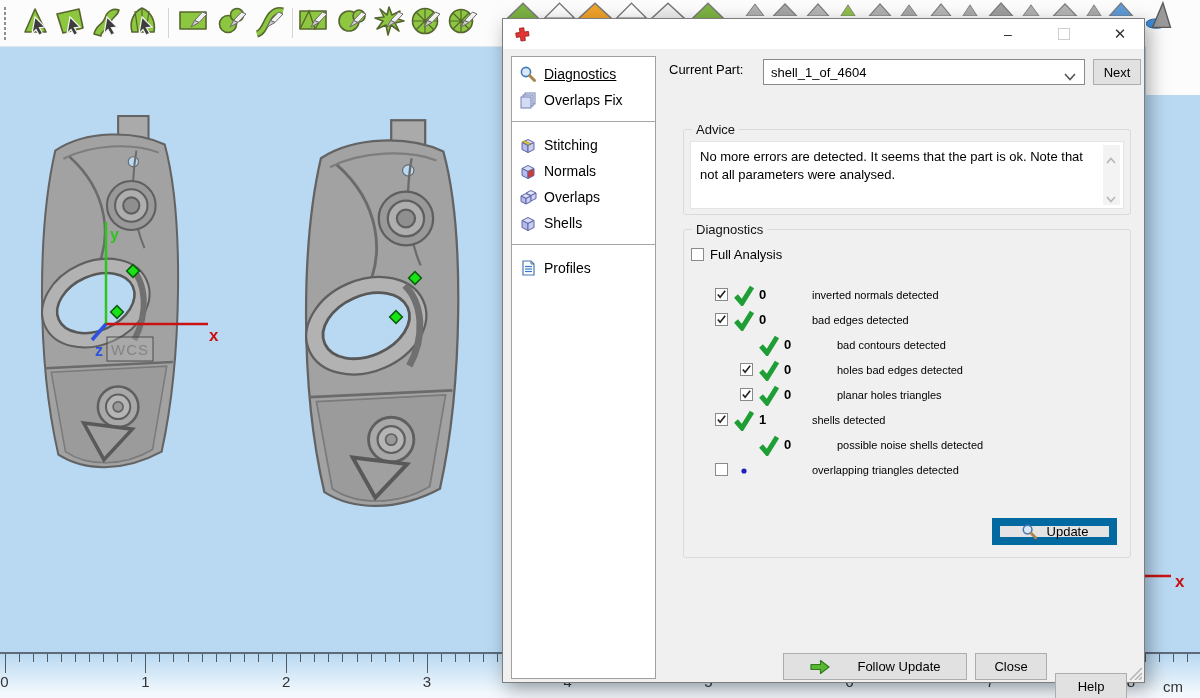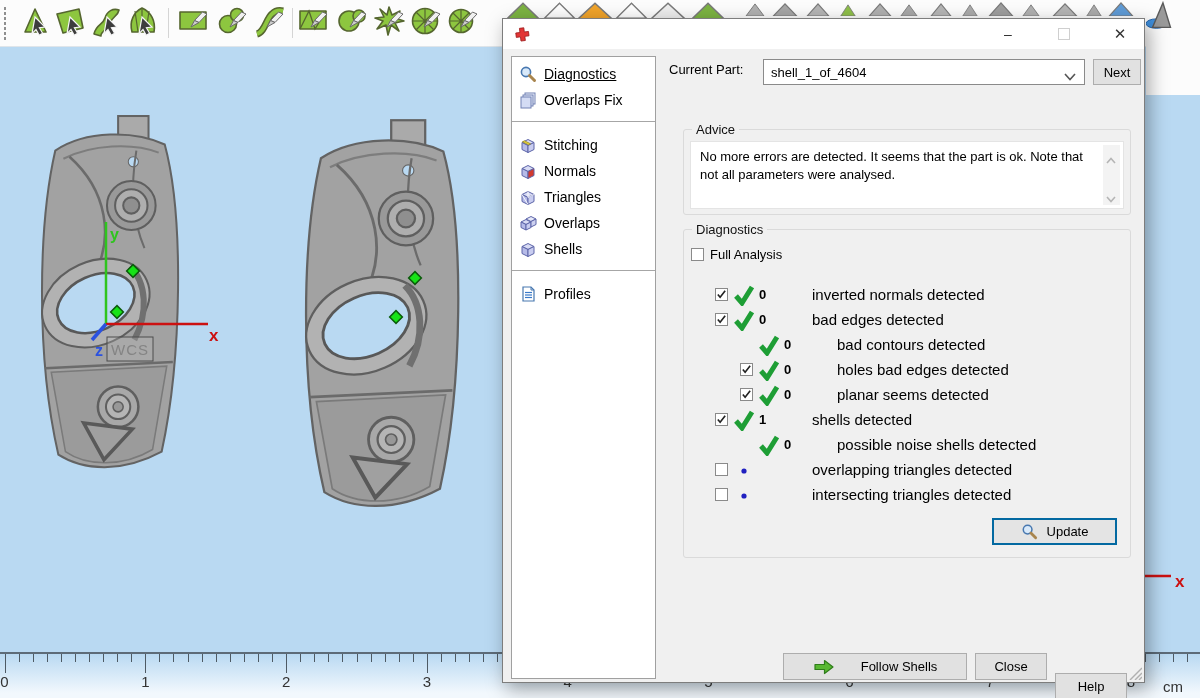--- a/index.html
+++ b/index.html
@@ -77,23 +77,23 @@
   .cbx svg{width:11px;height:11px;}
   .cbx.hidden-box{visibility:hidden;}
   .fa-label{font-size:13px;color:#000;}
   .rows{position:absolute;left:31px;top:52px;right:8px;}
   .diag-row{display:flex;align-items:center;height:25px;}
   .diag-row.ind1{margin-left:25px;}
   .diag-row .cbx{margin-right:5px;flex:none;}
   .stat{width:22px;height:22px;margin-right:4px;flex:none;}
   .stat svg{width:22px;height:22px;}
   .cnt{width:53px;font-size:13px;font-weight:bold;color:#000;flex:none;}
-  .row-lbl{font-size:15px;color:#000;white-space:nowrap;}
+  .row-lbl{font-size:11px;color:#000;white-space:nowrap;}
   .update-btn{position:absolute;right:13px;bottom:12px;width:125px;height:27px;
-              border:2px solid #0369a1;background:#e4e4e4;gap:9px;}
+              border:8px solid #0369a1;background:#e4e4e4;gap:9px;}
   .update-btn svg{width:17px;height:17px;}
   .footer-btn{position:absolute;top:634px;height:27px;}
   .fa-btn{left:280px;width:184px;gap:26px;}
   .fa-btn svg{width:22px;height:16px;}
   .close-btn{left:472px;width:72px;}
   .help-btn{left:552px;width:72px;margin-top:20px;}
   .grip{position:absolute;right:2px;bottom:2px;width:15px;height:15px;}
 </style>
 </head>
 <body>
@@ -450,31 +450,20 @@
               <path d="M3 6.5 L9 3.5 L15 6.5 L9 9.5 Z" fill="#d8dbf4"></path>
               <path d="M3 6.5 L9 9.5 L9 16.5 L3 13.5 Z" fill="#b6bbe8"></path>
               <path d="M15 6.5 L9 9.5 L9 16.5 L15 13.5 Z" fill="#d23a2e"></path>
             </g>
           </svg></span>
         <span class="lbl">Normals</span>
       </div>
       <div class="side-item">
         <span class="ic"><svg viewBox="0 0 18 18">
             <g stroke="#5c64a8" stroke-width="1" stroke-linejoin="round">
-              <path d="M3 6.5 L9 3.5 L15 6.5 L9 9.5 Z" fill="#d8dbf4"></path>
-              <path d="M3 6.5 L9 9.5 L9 16.5 L3 13.5 Z" fill="#b6bbe8"></path>
-              <path d="M15 6.5 L9 9.5 L9 16.5 L15 13.5 Z" fill="#c9cdf0"></path>
-              <path d="M3 6.5 L9 16.5 M9 3.5 L9 9.5 M9 9.5 L15 6.5" stroke="#fff" stroke-width="0.9" fill="none"></path>
-            </g>
-          </svg></span>
-        <span class="lbl">Triangles</span>
-      </div>
-      <div class="side-item">
-        <span class="ic"><svg viewBox="0 0 18 18">
-            <g stroke="#5c64a8" stroke-width="1" stroke-linejoin="round">
               <path d="M2 8 L7 5.5 L12 8 L7 10.5 Z" fill="#d8dbf4"></path>
               <path d="M2 8 L7 10.5 L7 16 L2 13.5 Z" fill="#b6bbe8"></path>
               <path d="M12 8 L7 10.5 L7 16 L12 13.5 Z" fill="#c9cdf0"></path>
               <path d="M7 5 L12 2.5 L17 5 L12 7.5 Z" fill="#e6e9f9"></path>
               <path d="M12 7.5 L17 5 L17 10.5 L12 13 Z" fill="#cdd1f0"></path>
             </g>
           </svg></span>
         <span class="lbl">Overlaps</span>
       </div>
       <div class="side-item">
@@ -586,21 +575,21 @@
         <div class="diag-row ind1">
           <span class="cbx">
             <svg viewBox="0 0 12 12">
               <path d="M2 6 L4.5 9 L10 2" stroke="#222" stroke-width="1.8" fill="none"></path>
             </svg>
           </span>
           <span class="stat"><svg viewBox="0 0 22 22">
               <path d="M3 12 L9 19 L19 3" stroke="#1e9e35" stroke-width="5" fill="none"></path>
             </svg></span>
           <span class="cnt">0</span>
-          <span class="row-lbl">planar seems detected</span>
+          <span class="row-lbl">planar holes triangles</span>
         </div>
         <div class="diag-row">
           <span class="cbx">
             <svg viewBox="0 0 12 12">
               <path d="M2 6 L4.5 9 L10 2" stroke="#222" stroke-width="1.8" fill="none"></path>
             </svg>
           </span>
           <span class="stat"><svg viewBox="0 0 22 22">
               <path d="M3 12 L9 19 L19 3" stroke="#1e9e35" stroke-width="5" fill="none"></path>
             </svg></span>
@@ -616,45 +605,37 @@
           <span class="row-lbl">possible noise shells detected</span>
         </div>
         <div class="diag-row">
           <span class="cbx"></span>
           <span class="stat"><svg viewBox="0 0 22 22">
               <circle cx="11" cy="12" r="2.6" fill="#2020c0"></circle>
             </svg></span>
           <span class="cnt"></span>
           <span class="row-lbl">overlapping triangles detected</span>
         </div>
-        <div class="diag-row">
-          <span class="cbx"></span>
-          <span class="stat"><svg viewBox="0 0 22 22">
-              <circle cx="11" cy="12" r="2.6" fill="#2020c0"></circle>
-            </svg></span>
-          <span class="cnt"></span>
-          <span class="row-lbl">intersecting triangles detected</span>
-        </div>
       </div>
     <div class="btn update-btn">
       <span id="update-icon" style="width:17px;height:17px;display:inline-block"><svg viewBox="0 0 18 18">
             <circle cx="7" cy="7" r="4.6" fill="#d8e9fa" stroke="#4878b0" stroke-width="1.6"></circle>
             <line x1="10.5" y1="10.5" x2="15.5" y2="15.5" stroke="#a8854e" stroke-width="3" stroke-linecap="round"></line>
           </svg></span>
       <span>Update</span>
     </div>
   </div>
 
   <div class="btn footer-btn fa-btn">
     <span style="width:22px;height:16px;display:inline-block">
       <svg viewBox="0 0 22 16">
           <path d="M2 5.5 h9.5 V1.5 l8.5 6.5 -8.5 6.5 V10.5 H2 Z" fill="#58b832" stroke="#2f7d1a" stroke-width="1.2" stroke-linejoin="round"></path>
         </svg>
     </span>
-    <span>Follow Shells</span>
+    <span>Follow Update</span>
   </div>
   <div class="btn footer-btn close-btn">Close</div>
   <div class="btn footer-btn help-btn">Help</div>
 
   <span class="grip">
     <svg viewBox="0 0 15 15">
         <g stroke="#b0b0b0" stroke-width="1.4">
       <line x1="3" y1="15" x2="15" y2="3"></line>
           <line x1="8" y1="15" x2="15" y2="8"></line>
           <line x1="12" y1="15" x2="15" y2="12"></line>

